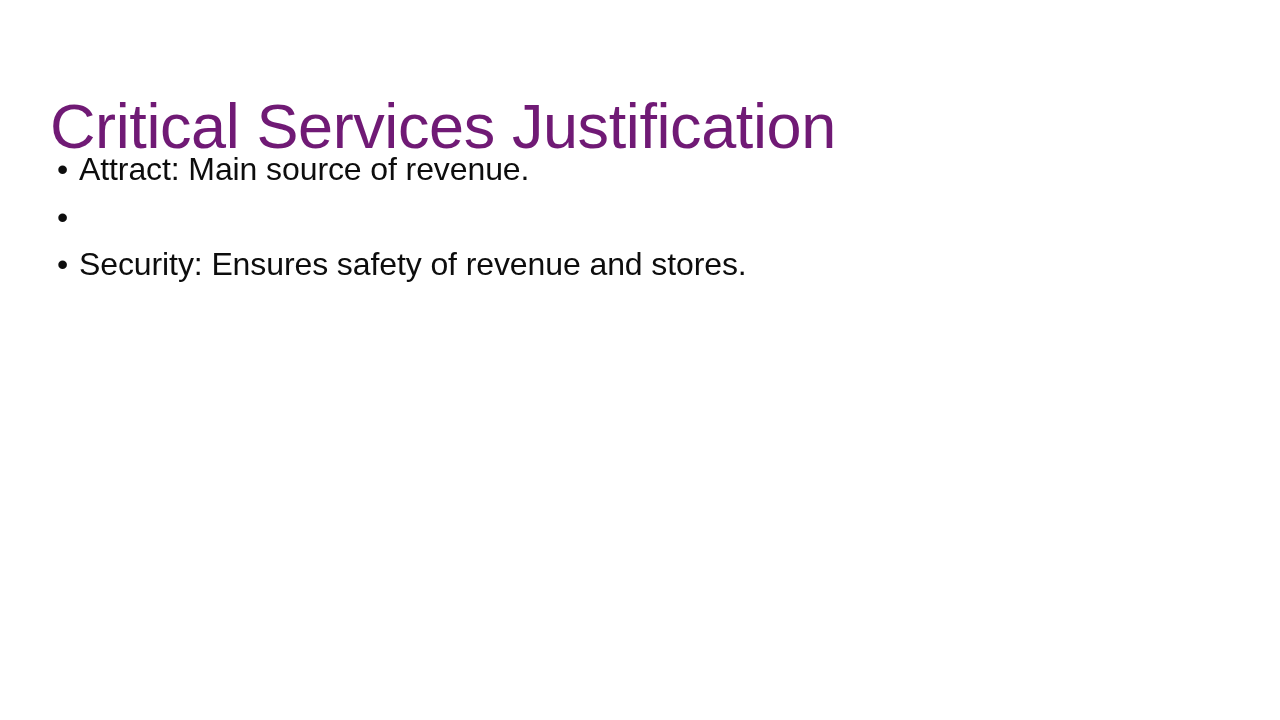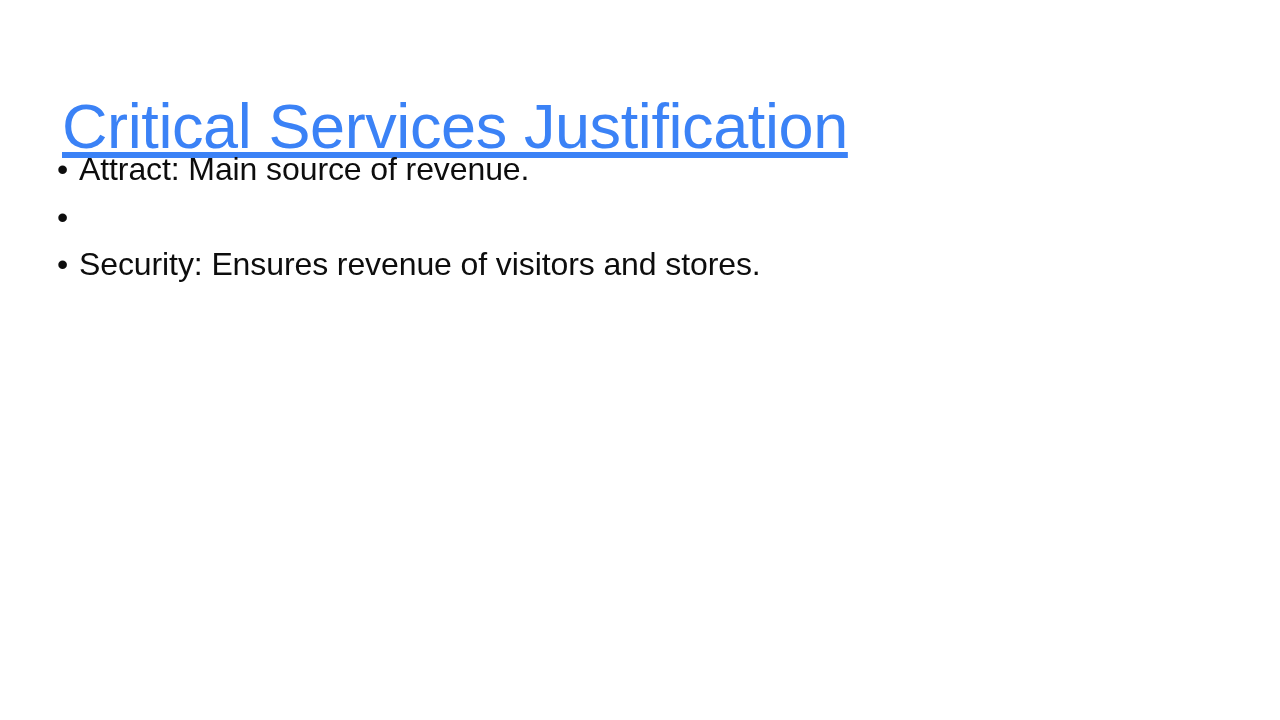--- a/index.html
+++ b/index.html
@@ -21,30 +21,29 @@
   .slide {
     position: relative;
     width: 1280px;
     height: 720px;
     background: #ffffff;
     box-sizing: border-box;
   }
 
   .slide-title {
     position: absolute;
-    left: 62px;
+    left: 50px;
     top: 50px;
     width: 1150px;
     font-size: 63px;
     font-weight: 400;
     line-height: 1.08;
     letter-spacing: -0.4px;
-    color: #3b82f6;
+    color: #701a75;
     white-space: nowrap;
-    text-decoration: underline;
   }
 
   .body-list {
     position: absolute;
     left: 57px;
     top: 146px;
     width: 1160px;
     margin: 0;
     padding: 0;
     list-style: none;
@@ -87,18 +86,18 @@
       <span class="bullet-marker">•</span>
       <span class="bullet-text">Attract: Main source of revenue.</span>
     </li>
 
     <li class="bullet-row">
       <span class="bullet-marker">•</span>
     </li>
 
     <li class="bullet-row">
       <span class="bullet-marker">•</span>
-      <span class="bullet-text">Security: Ensures revenue of visitors and stores.</span>
+      <span class="bullet-text">Security: Ensures safety of revenue and stores.</span>
     </li>
 
   </ul>
 
 </div>
 
 </body></html>

